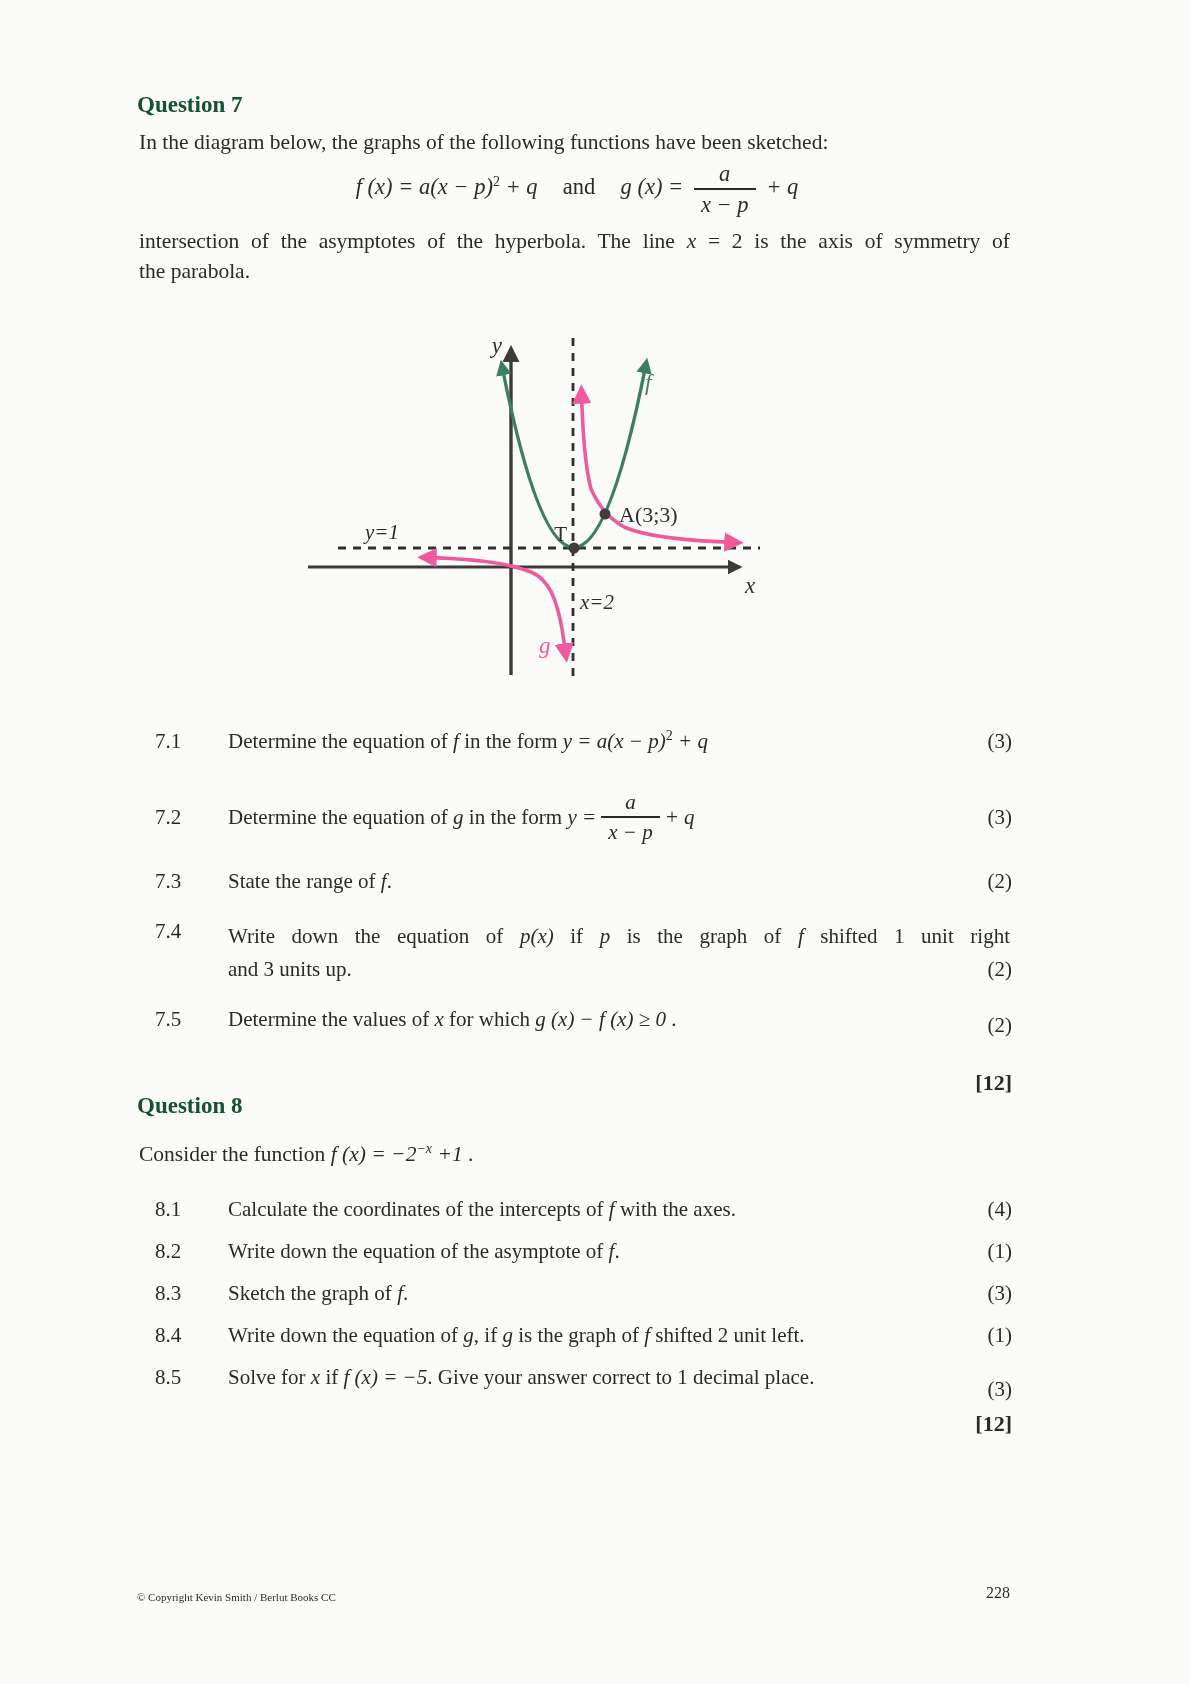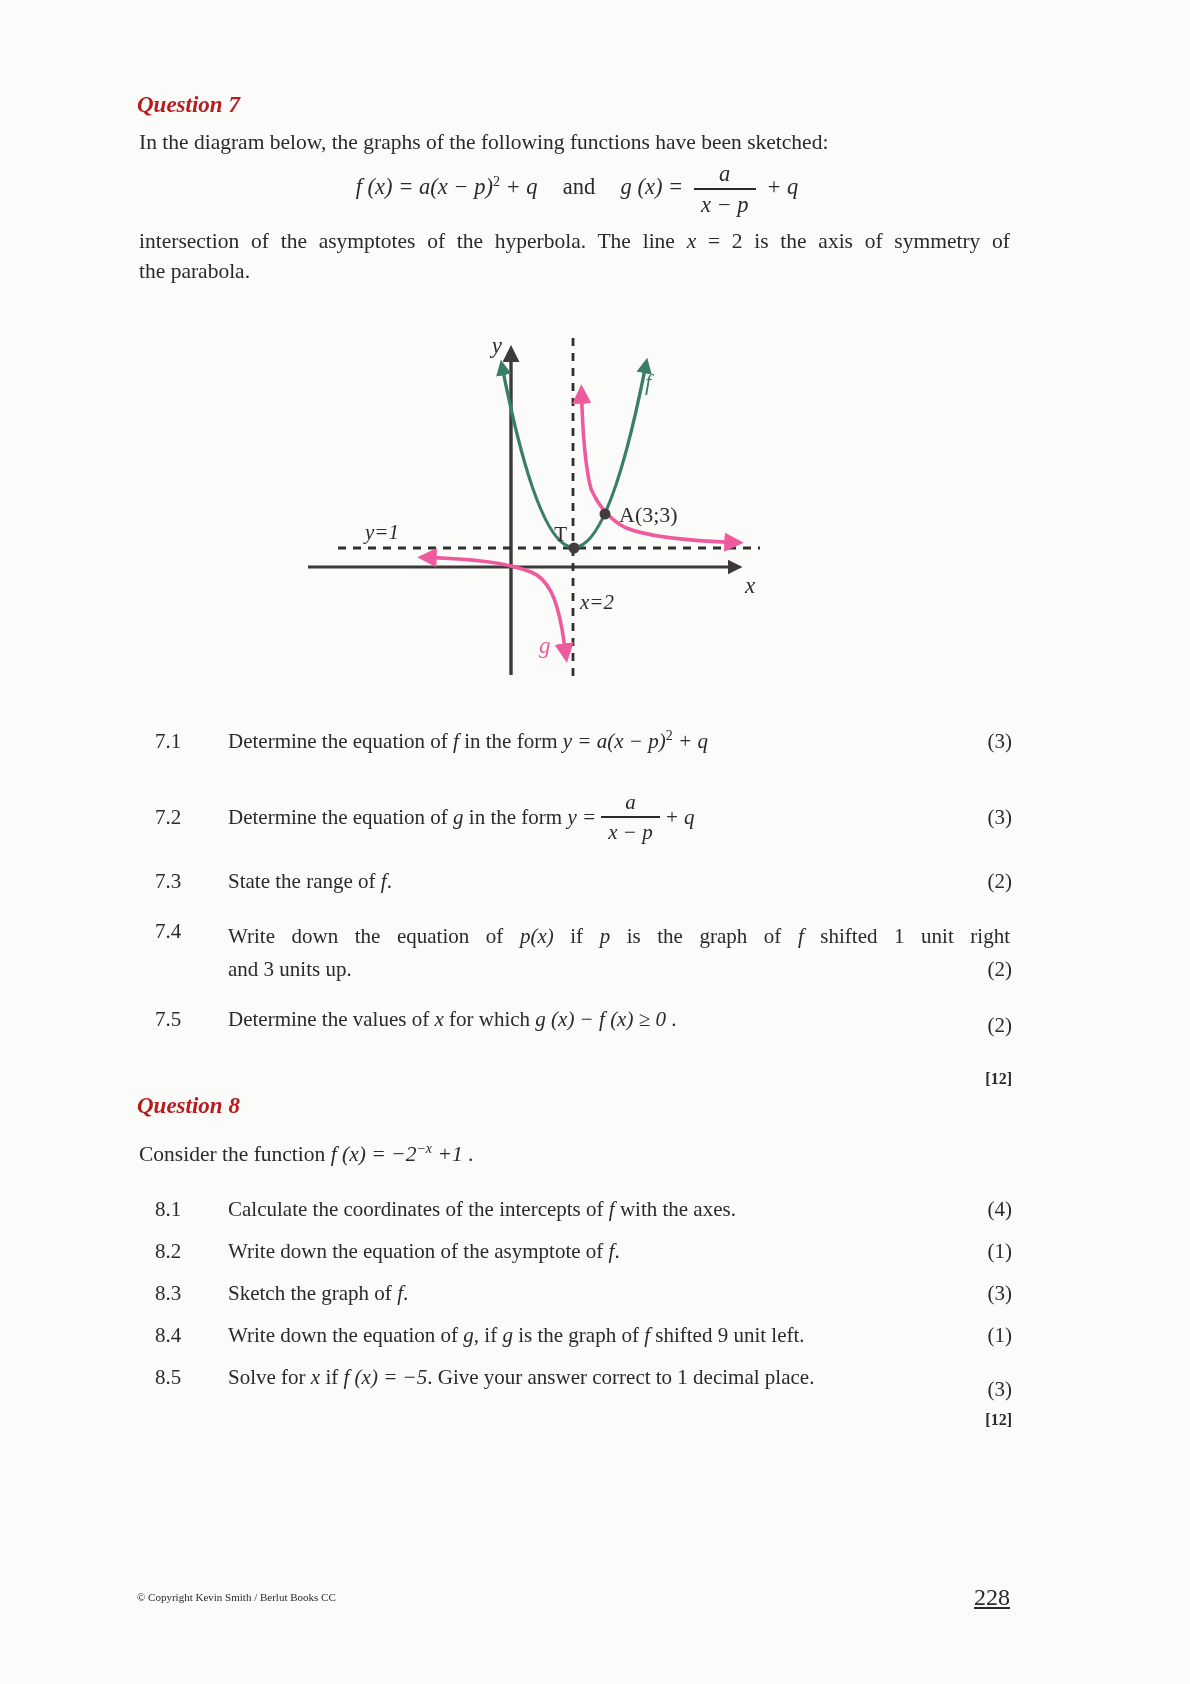--- a/index.html
+++ b/index.html
@@ -3,38 +3,38 @@
 <meta charset="utf-8">
 <style>
   html,body { margin:0; padding:0; }
   body {
     width:1190px; height:1684px; position:relative;
     background:#fbfbfa; color:#2b2a28;
     font-family:"Liberation Serif","DejaVu Serif",serif;
     font-size:21px;
   }
   .abs { position:absolute; }
-  .qhead { font-weight:bold; font-size:23px; color:#b91c1c;font-style:italic; }
+  .qhead { font-weight:bold; font-size:23px; color:#14532d; }
   .it { font-style:italic; }
   .sup { font-size:14px; position:relative; top:-8px; }
   .body-text { font-size:21.5px; }
   .line { white-space:nowrap; }
   .jline { text-align:justify; text-align-last:justify; }
   .num-col { position:absolute; left:155px; }
   .txt-col { position:absolute; left:228px; white-space:nowrap; }
   .txt-col-wrap { position:absolute; left:228px; width:782px; }
   .mark { position:absolute; left:958px; width:54px; text-align:right; }
-  .total { position:absolute; left:948px; width:64px; text-align:right; font-weight:bold; font-size:16px; }
+  .total { position:absolute; left:948px; width:64px; text-align:right; font-weight:bold; font-size:22px; }
   .frac { display:inline-flex; flex-direction:column; align-items:center; vertical-align:middle; margin:0 5px; }
   .frac .fnum { line-height:1.05; padding:0 7px; font-style:italic; }
   .frac .fbar { height:2px; background:#2b2a28; width:100%; margin:2px 0 3px 0; }
   .frac .fden { line-height:1.05; padding:0 7px; font-style:italic; }
   .formula-row { font-size:22.5px; }
   .footer { font-size:11px; }
-  .pagenum { font-size:24px;text-decoration:underline; }
+  .pagenum { font-size:16px; }
   svg text { font-family:"Liberation Serif","DejaVu Serif",serif; }
 </style>
 </head>
 <body>
 
 <div class="abs qhead" style="left:137px; top:92px;">Question 7</div>
 
 <div class="abs body-text line" style="left:139px; top:130px;">In the diagram below, the graphs of the following functions have been sketched:</div>
 
 <div class="abs formula-row" style="left:137px; top:162px; width:880px; text-align:center;">
@@ -161,21 +161,21 @@
 </div>
 
 <div>
   <span class="abs num-col" style="top:1281px;">8.3</span>
   <span class="abs txt-col" style="top:1281px;"><span>Sketch the graph of </span><span class="it">f</span><span>.</span></span>
   <span class="abs mark" style="top:1281px;">(3)</span>
 </div>
 
 <div>
   <span class="abs num-col" style="top:1323px;">8.4</span>
-  <span class="abs txt-col" style="top:1323px;"><span>Write down the equation of </span><span class="it">g</span><span>, if </span><span class="it">g</span><span> is the graph of </span><span class="it">f</span><span> shifted 9 unit left.</span></span>
+  <span class="abs txt-col" style="top:1323px;"><span>Write down the equation of </span><span class="it">g</span><span>, if </span><span class="it">g</span><span> is the graph of </span><span class="it">f</span><span> shifted 2 unit left.</span></span>
   <span class="abs mark" style="top:1323px;">(1)</span>
 </div>
 
 <div>
   <span class="abs num-col" style="top:1365px;">8.5</span>
   <span class="abs txt-col" style="top:1365px;"><span>Solve for </span><span class="it">x</span><span> if  </span><span class="it">f (x) = −5</span><span>. Give your answer correct to 1 decimal place.</span></span>
   <span class="abs mark" style="top:1377px;">(3)</span>
 </div>
 
 <div class="abs total" style="top:1411px;">[12]</div>

